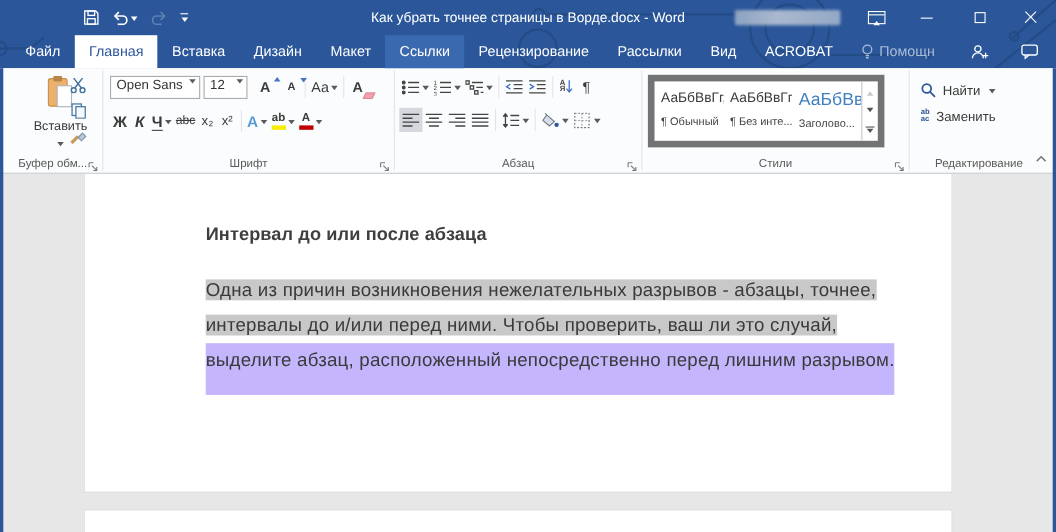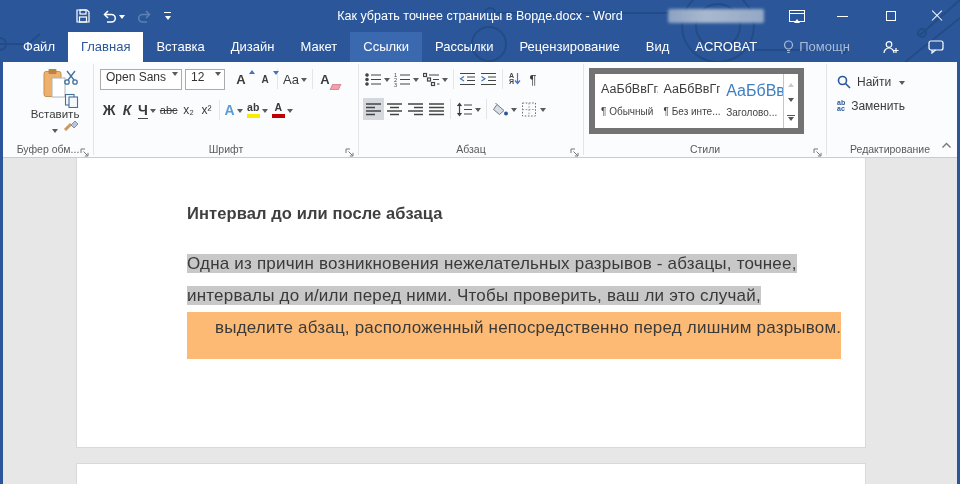--- a/index.html
+++ b/index.html
@@ -102,21 +102,21 @@
   .doc{position:absolute;top:159px;left:0;width:960px;height:325px;background:#E7E7E7;}
   .edge{position:absolute;top:62px;bottom:0;width:3px;background:#2B579A;z-index:6;}
   .edge.l{left:0;} .edge.r{right:0;}
   .page{position:absolute;left:76px;width:790px;background:#fff;border:1px solid #D9D9D9;}
   .page1{top:-1px;height:290px;border-top:none;}
   .page2{top:304px;height:40px;}
   .dheading{position:absolute;left:110px;top:46px;font-size:16.5px;font-weight:bold;color:#3f3f3f;letter-spacing:.1px;white-space:nowrap;}
   .dpar{position:absolute;left:110px;top:90px;font-size:17px;color:#3a3a3a;letter-spacing:.2px;}
   .dline{height:32px;line-height:32px;white-space:nowrap;}
   .dline span{background:#C8C8C8;}
-  .dline.last span{display:inline-block;line-height:32px;padding-bottom:15px;background:#fdba74;padding-left:28px;}
+  .dline.last span{display:inline-block;line-height:32px;padding-bottom:15px;background:#c4b5fd;}
 </style>
 </head>
 <body>
 
 <div class="win">
 
   <div class="chrome">
     <svg class="circuit" width="960" height="62">
       <g stroke="#224A83" stroke-width="2" fill="none" opacity="0.85">
         <circle cx="718" cy="26" r="36"></circle>
@@ -184,22 +184,22 @@
         </div>
     </div>
 
     <div class="tabs">
       <span class="tab">Файл</span>
       <span class="tab active">Главная</span>
       <span class="tab">Вставка</span>
       <span class="tab">Дизайн</span>
       <span class="tab">Макет</span>
       <span class="tab hovered">Ссылки</span>
+      <span class="tab">Рецензирование</span>
       <span class="tab">Рассылки</span>
-      <span class="tab">Рецензирование</span>
       <span class="tab">Вид</span>
       <span class="tab">ACROBAT</span>
       <span class="tab assistant">
         <svg width="11" height="15" viewBox="0 0 11 15" fill="none" stroke="#A9BBD8" stroke-width="1.2">
           <circle cx="5.5" cy="5" r="4"></circle>
             <path d="M4 10.5 h3 M4.3 12.5 h2.4"></path>
         </svg>
         <span>Помощн</span>
       </span>
       <span class="tabs-right">

